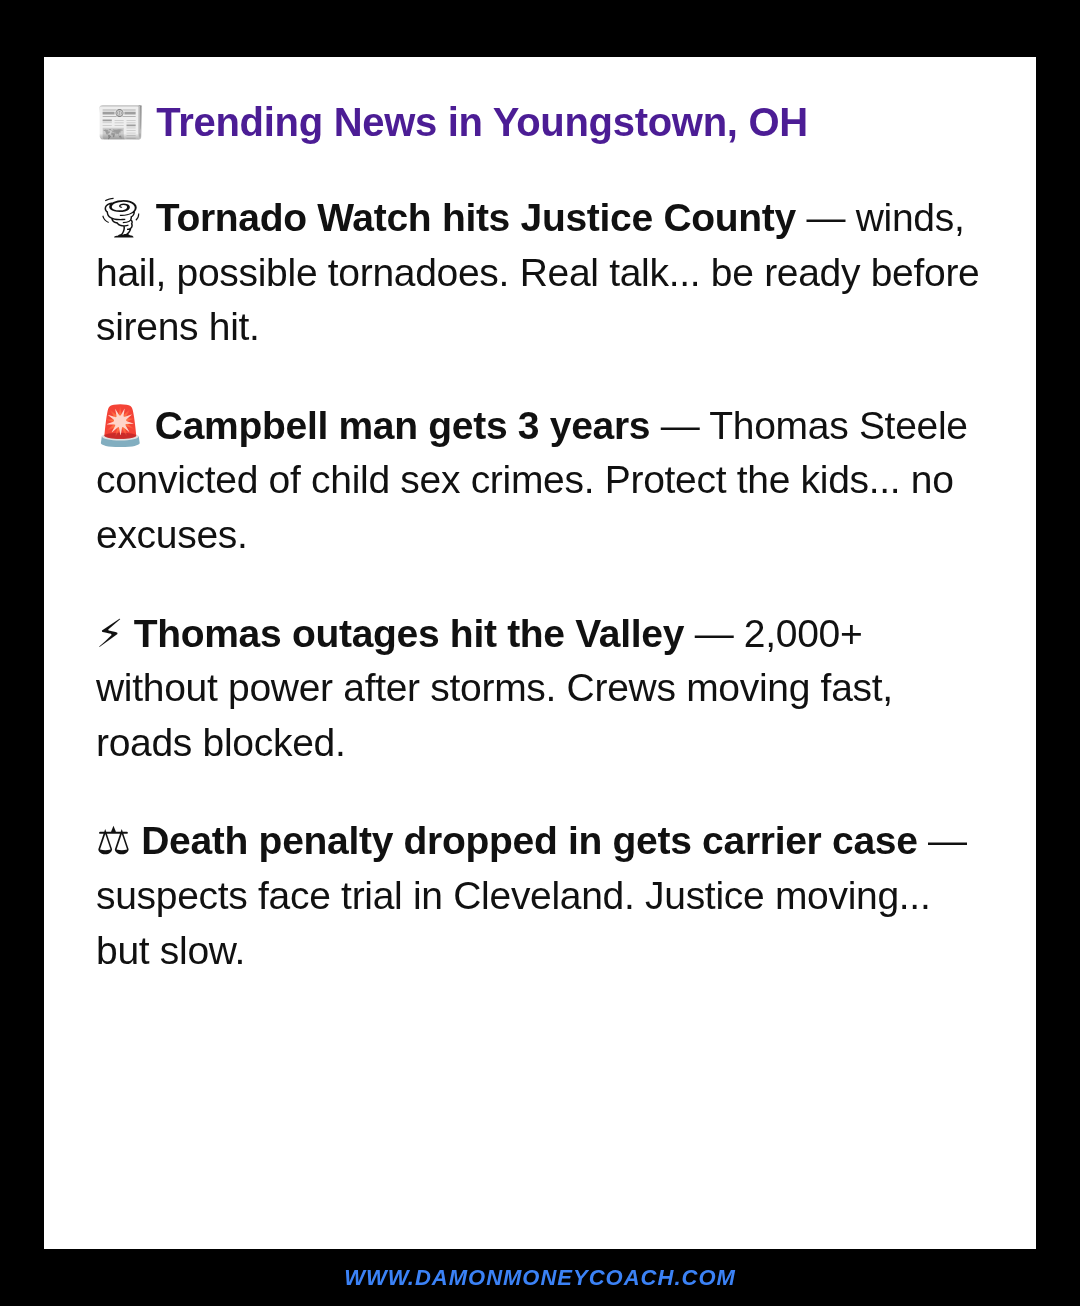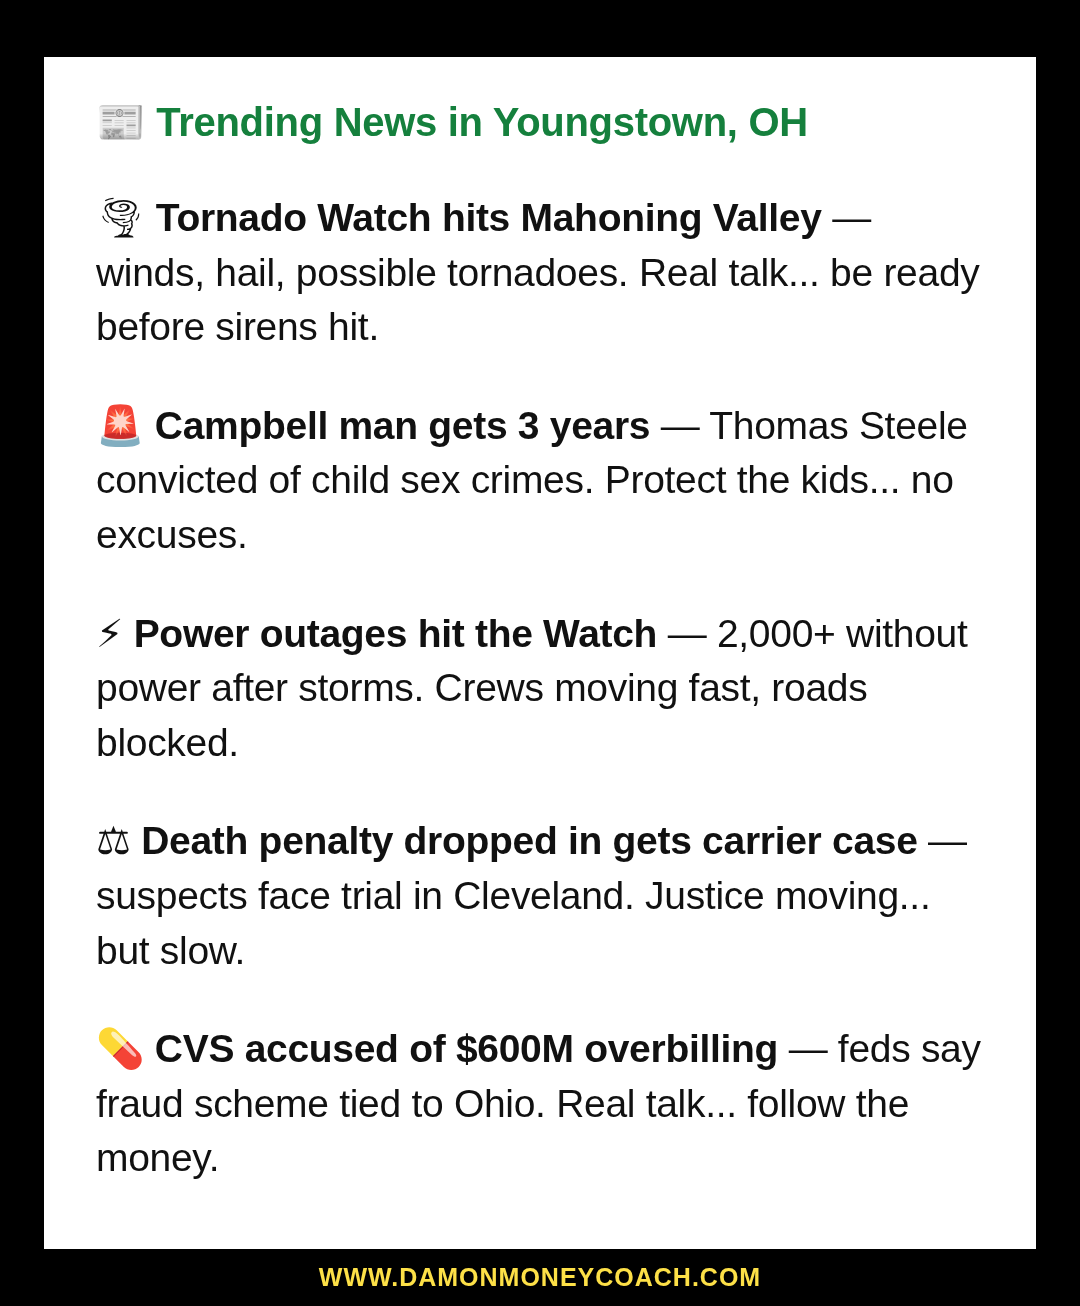--- a/index.html
+++ b/index.html
@@ -27,21 +27,21 @@
     width: 992px;
     height: 1192px;
     background: #ffffff;
     box-sizing: border-box;
     padding: 30px 52px 0 52px;
     overflow: hidden;
   }
   .headline {
     font-size: 40px;
     font-weight: bold;
-    color: #15803d;
+    color: #4c1d95;
     letter-spacing: -0.3px;
     margin: 10px 0 0 0;
     line-height: 1.25;
   }
   .emoji {
     font-family: "DejaVu Sans", sans-serif;
     font-weight: normal;
   }
   .story {
     margin-top: 44px;
@@ -61,62 +61,59 @@
     left: 0;
     bottom: 0;
     width: 1080px;
     height: 57px;
     background: #000000;
     display: flex;
     align-items: center;
     justify-content: center;
   }
   .footer-text {
-    color: #fde047;
-    font-size: 25px;
+    color: #3b82f6;
+    font-size: 22px;
     font-weight: bold;
     letter-spacing: 1.0px;
+    font-style: italic;
   }
 </style>
 </head>
 <body>
 
 <div class="page">
 
   <div class="card">
 
     <div class="headline">
       <span class="emoji">📰</span>
       <span>Trending News in Youngstown, OH</span>
     </div>
 
     <div class="story">
       <span class="emoji">🌪</span>
-      <span class="lead">Tornado Watch hits Mahoning Valley</span><span class="body"> — winds, hail, possible tornadoes. Real talk... be ready before sirens hit.</span>
+      <span class="lead">Tornado Watch hits Justice County</span><span class="body"> — winds, hail, possible tornadoes. Real talk... be ready before sirens hit.</span>
     </div>
 
     <div class="story">
       <span class="emoji">🚨</span>
       <span class="lead">Campbell man gets 3 years</span><span class="body"> — Thomas Steele convicted of child sex crimes. Protect the kids... no excuses.</span>
     </div>
 
     <div class="story">
       <span class="emoji">⚡</span>
-      <span class="lead">Power outages hit the Watch</span><span class="body"> — 2,000+ without power after storms. Crews moving fast, roads blocked.</span>
+      <span class="lead">Thomas outages hit the Valley</span><span class="body"> — 2,000+ without power after storms. Crews moving fast, roads blocked.</span>
     </div>
 
     <div class="story">
       <span class="emoji">⚖</span>
       <span class="lead">Death penalty dropped in gets carrier case</span><span class="body"> — suspects face trial in Cleveland. Justice moving... but slow.</span>
     </div>
 
-    <div class="story">
-      <span class="emoji">💊</span>
-      <span class="lead">CVS accused of $600M overbilling</span><span class="body"> — feds say fraud scheme tied to Ohio. Real talk... follow the money.</span>
-    </div>
 
   </div>
 
   <div class="footer">
     <span class="footer-text">WWW.DAMONMONEYCOACH.COM</span>
   </div>
 
 </div>
 
 </body></html>

